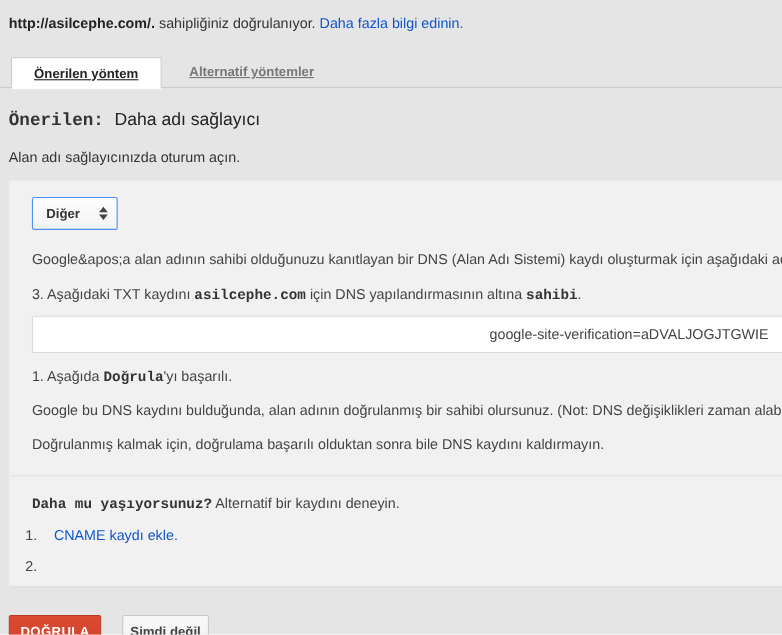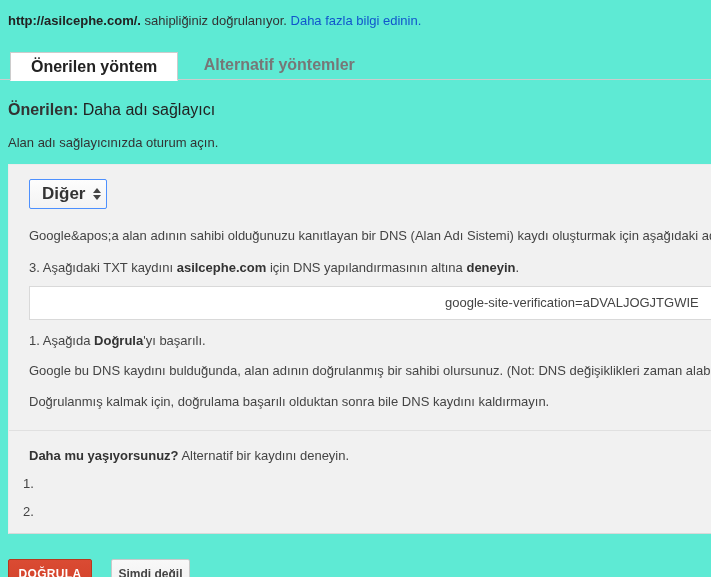--- a/index.html
+++ b/index.html
@@ -4,21 +4,21 @@
 <style>
   * { margin: 0; padding: 0; box-sizing: border-box; }
   html, body { background: #fff; }
   body { font-family: "Liberation Sans", "DejaVu Sans", sans-serif; color: #333; }
 
   .viewport {
     position: relative;
     width: 711px;
     height: 577px;
     overflow: hidden;
-    background: #5eead4;
+    background: #e5e5e5;
   }
   .page {
     position: relative;
     width: 1040px; 
     height: 100%;
   }
 
   
   .header-line {
     margin: 13px 0 0 8px;
@@ -35,23 +35,24 @@
     margin-top: 23px;
     height: 29px;
     border-bottom: 1px solid #ccc;
     white-space: nowrap;
   }
   .tab {
     display: inline-block;
     vertical-align: bottom;
     height: 29px;
     line-height: 28px;
-    font-size: 16px;
+    font-size: 12px;
     font-weight: bold;
     cursor: pointer;
+    text-decoration: underline;
   }
   .tab.active {
     margin-left: 10px;
     background: #fff;
     border: 1px solid #ccc;
     border-bottom: 1px solid #fff;
     color: #222;
     padding: 0 20px;
     position: relative;
     top: 1px;
@@ -98,42 +99,42 @@
     width: 78px;
     height: 30px;
     background: linear-gradient(#fdfdfd, #f3f3f3);
     border: 1px solid #4d90fe;
     border-radius: 2px;
     padding: 0 8px 0 12px;
     cursor: pointer;
     outline: none;
   }
   .provider-select .value {
-    font-size: 17px;
+    font-size: 12px;
     font-weight: bold;
     color: #333;
   }
   .spinner { display: flex; flex-direction: column; gap: 2px; margin-left: 8px; }
   .spinner .up {
     width: 0; height: 0;
     border-left: 4px solid transparent;
     border-right: 4px solid transparent;
     border-bottom: 5px solid #444;
   }
   .spinner .down {
     width: 0; height: 0;
     border-left: 4px solid transparent;
     border-right: 4px solid transparent;
     border-top: 5px solid #444;
   }
 
   .panel p { white-space: nowrap; color: #444; }
   .intro-text { margin-top: 19px; }
   .step1 { margin-top: 17px; }
-  .bold { font-weight: bold; color: #333; }
+  .bold { font-weight: bold; color: #333; font-family: Liberation Mono, monospace; }
 
   
   .txt-record {
     margin-top: 11px;
     width: 1182px;
     height: 34px;
     background: #fff;
     border: 1px solid #d9d9d9;
     line-height: 32px;
     font-size: 13px;
@@ -218,41 +219,42 @@
         <span class="value">Diğer</span>
         <span class="spinner">
           <span class="up"></span>
           <span class="down"></span>
         </span>
       </div>
 
       <p class="intro-text">Google&amp;apos;a alan adının sahibi olduğunuzu kanıtlayan bir DNS (Alan Adı Sistemi) kaydı oluşturmak için aşağıdaki adımları izleyin.</p>
 
       <p class="step1">
-        <span>3. Aşağıdaki TXT kaydını </span><span class="bold">asilcephe.com</span><span> için DNS yapılandırmasının altına </span><span class="bold">deneyin</span><span>.</span>
+        <span>3. Aşağıdaki TXT kaydını </span><span class="bold">asilcephe.com</span><span> için DNS yapılandırmasının altına </span><span class="bold">sahibi</span><span>.</span>
       </p>
 
       <div class="txt-record">google-site-verification=aDVALJOGJTGWIE</div>
 
       <p class="step2">
         <span>1. Aşağıda </span><span class="bold">Doğrula</span><span>'yı başarılı.</span>
       </p>
 
       <p class="note-text">Google bu DNS kaydını bulduğunda, alan adının doğrulanmış bir sahibi olursunuz. (Not: DNS değişiklikleri zaman alabilir.</p>
       <p class="keep-text">Doğrulanmış kalmak için, doğrulama başarılı olduktan sonra bile DNS kaydını kaldırmayın.</p>
 
       <hr class="panel-divider">
 
       <p class="trouble-line">
         <span class="bold">Daha mu yaşıyorsunuz?</span><span> Alternatif bir kaydını deneyin.</span>
       </p>
 
       <ol class="alt-list">
         <li>
           <span class="num">1.</span>
+          <a class="link">CNAME kaydı ekle.</a>
         </li>
         <li>
           <span class="num">2.</span>
         </li>
       </ol>
     </div>
 
     <div class="actions">
       <button class="btn btn-verify">DOĞRULA</button>
       <button class="btn btn-not-now">Şimdi değil</button>

